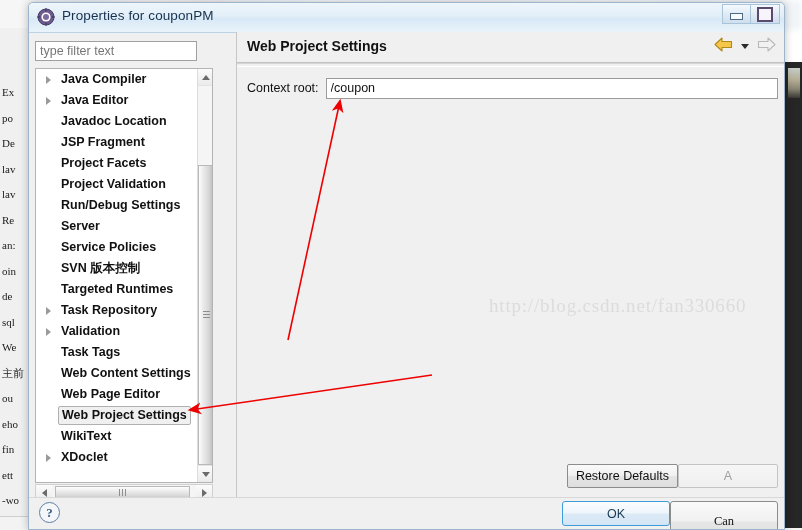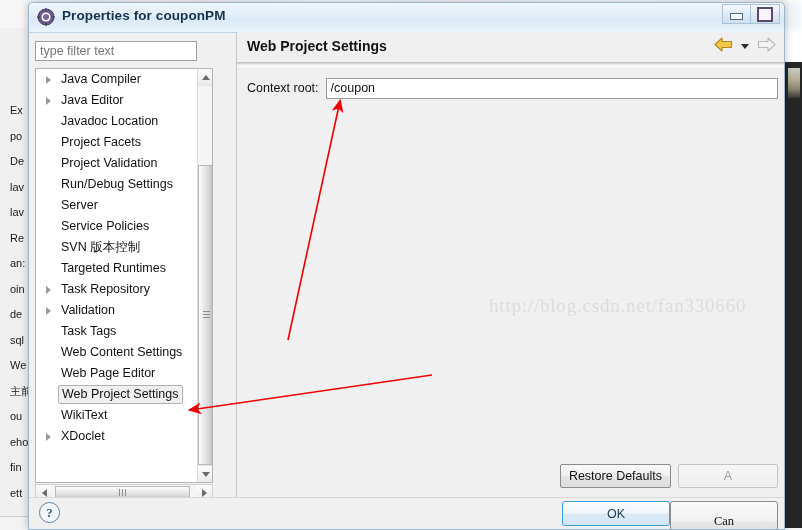--- a/index.html
+++ b/index.html
@@ -39,30 +39,29 @@
   }
   .bg-left-edge {
     position: absolute;
     left: 0; top: 28px;
     width: 30px; height: 502px;
     background: #f0f0f0;
     border-right: 1px solid #c9c9c9;
   }
   .bg-left-labels {
     position: absolute;
-    left: 0; top: 98px;
+    left: 0; top: 80px;
     width: 26px;
     font-size: 11px;
     line-height: 25.5px;
     color: #1a1a1a;
     white-space: nowrap;
     overflow: hidden;
     padding-left: 2px;
-    font-family: Liberation Sans, sans-serif;
-    margin-left: 8px;
+    font-family: Liberation Serif, serif;
   }
   .bg-left-labels div { height: 25.5px; overflow: hidden; }
   .bg-right-dark {
     position: absolute;
     left: 785px; top: 62px;
     width: 17px; height: 466px;
     background: #262626;
   }
   .bg-right-dark-top {
     position: absolute;
@@ -103,21 +102,20 @@
     left: 8px; top: 5px;
     width: 18px; height: 18px;
   }
   .title-text {
     position: absolute;
     left: 33px; top: 5px;
     font-size: 13.5px;
     color: #16324f;
     font-family: "Liberation Sans", sans-serif;
     letter-spacing: .1px;
-    font-weight: bold;
   }
   .win-btns {
     position: absolute;
     right: 4px; top: 1px;
     display: flex;
     gap: 0px;
   }
   .win-btn {
     width: 29px; height: 20px;
     border: 1px solid #a9c3d8;
@@ -149,20 +147,21 @@
     font-family: "Liberation Sans", sans-serif;
   }
   .tree {
     position: absolute;
     left: 6px; top: 36px;
     width: 178px; height: 415px;
     background: #ffffff;
     border: 1px solid #b4b4b4;
     box-sizing: border-box;
     overflow: hidden;
+    font-weight: bold;
   }
   .tree-scroll-area {
     position: absolute;
     left: 0; top: 0;
     width: 162px; height: 413px;
     overflow: hidden;
   }
   .tree-item {
     position: relative;
     height: 21px;
@@ -333,21 +332,21 @@
     color: #dcdcdc;
     letter-spacing: .8px;
     white-space: nowrap;
     user-select: none;
   }
 
   
   .btn-row {
     position: absolute;
     right: 0px; bottom: 10px;
-    display: flex; gap: 7px;
+    display: flex; 
     padding-right: 6px;
   }
   .btn {
     min-width: 100px;
     height: 24px;
     font-size: 12.5px;
     color: #111;
     background: linear-gradient(180deg,#fafafa 0%, #f0f0f0 48%, #e4e4e4 52%, #dedede 100%);
     border: 1px solid #8c8c8c;
     border-radius: 2px;
@@ -478,20 +477,21 @@
     </div>
 
     <div class="tree-panel">
       <input class="filter-box" type="text" placeholder="type filter text" style="">
 
       <div class="tree">
         <div class="tree-scroll-area" id="treeItems">
             <div class="tree-item"><span class="arrow"></span><span class="lbl">Java Compiler</span></div>
             <div class="tree-item"><span class="arrow"></span><span class="lbl">Java Editor</span></div>
             <div class="tree-item"><span class="lbl">Javadoc Location</span></div>
+            <div class="tree-item"><span class="lbl">JSP Fragment</span></div>
             <div class="tree-item"><span class="lbl">Project Facets</span></div>
             <div class="tree-item"><span class="lbl">Project Validation</span></div>
             <div class="tree-item"><span class="lbl">Run/Debug Settings</span></div>
             <div class="tree-item"><span class="lbl">Server</span></div>
             <div class="tree-item"><span class="lbl">Service Policies</span></div>
             <div class="tree-item"><span class="lbl">SVN 版本控制</span></div>
             <div class="tree-item"><span class="lbl">Targeted Runtimes</span></div>
             <div class="tree-item"><span class="arrow"></span><span class="lbl">Task Repository</span></div>
             <div class="tree-item"><span class="arrow"></span><span class="lbl">Validation</span></div>
             <div class="tree-item"><span class="lbl">Task Tags</span></div>

